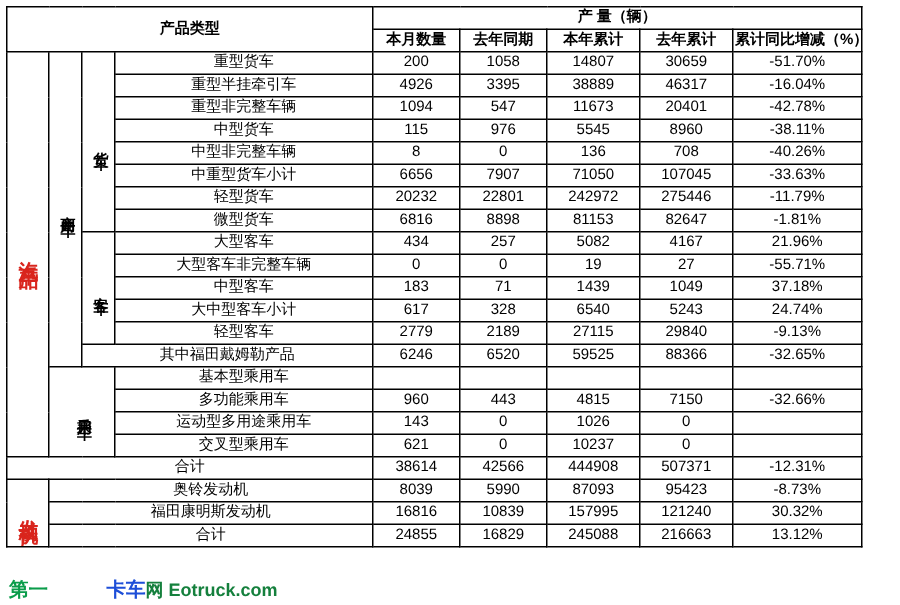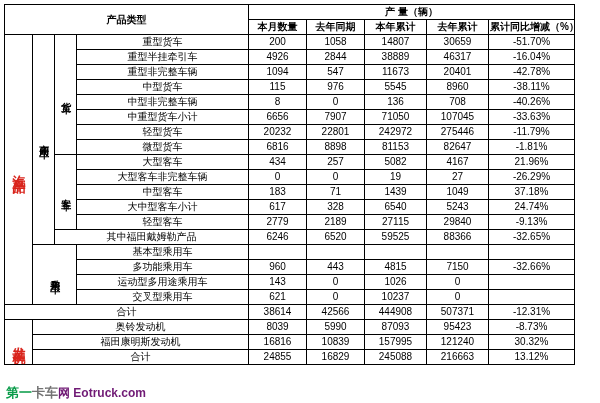--- a/index.html
+++ b/index.html
@@ -58,22 +58,22 @@
   .wm{
     position:absolute;
     left:6px;
     bottom:1px;
     font-size:13px;
     font-weight:bold;
     color:#0a9c4a;
     letter-spacing:0px;
     white-space:nowrap;
   }
-  .wm .red{color:#737373;}
-  .wm .gray{color:#701a75;font-size:12px;}
+  .wm .red{color:#1d4ed8;margin-left:39px;}
+  .wm .gray{color:#15803d;font-size:12px;}
   .colA{width:28px;}
   .colB{width:22px;}
   .colC{width:22px;}
   .colD{width:172px;}
   .colE{width:58px;}
   .colF{width:58px;}
   .colG{width:62px;}
   .colH{width:62px;}
   .colI{width:86px;}
 </style>
@@ -113,21 +113,21 @@
       <td class="name">重型货车</td>
       <td class="num">200</td>
       <td class="num">1058</td>
       <td class="num">14807</td>
       <td class="num">30659</td>
       <td class="num">-51.70%</td>
     </tr>
     <tr>
       <td class="name">重型半挂牵引车</td>
       <td class="num">4926</td>
-      <td class="num">2844</td>
+      <td class="num">3395</td>
       <td class="num">38889</td>
       <td class="num">46317</td>
       <td class="num">-16.04%</td>
     </tr>
     <tr>
       <td class="name">重型非完整车辆</td>
       <td class="num">1094</td>
       <td class="num">547</td>
       <td class="num">11673</td>
       <td class="num">20401</td>
@@ -182,21 +182,21 @@
       <td class="num">5082</td>
       <td class="num">4167</td>
       <td class="num">21.96%</td>
     </tr>
     <tr>
       <td class="name">大型客车非完整车辆</td>
       <td class="num">0</td>
       <td class="num">0</td>
       <td class="num">19</td>
       <td class="num">27</td>
-      <td class="num">-26.29%</td>
+      <td class="num">-55.71%</td>
     </tr>
     <tr>
       <td class="name">中型客车</td>
       <td class="num">183</td>
       <td class="num">71</td>
       <td class="num">1439</td>
       <td class="num">1049</td>
       <td class="num">37.18%</td>
     </tr>
     <tr>

